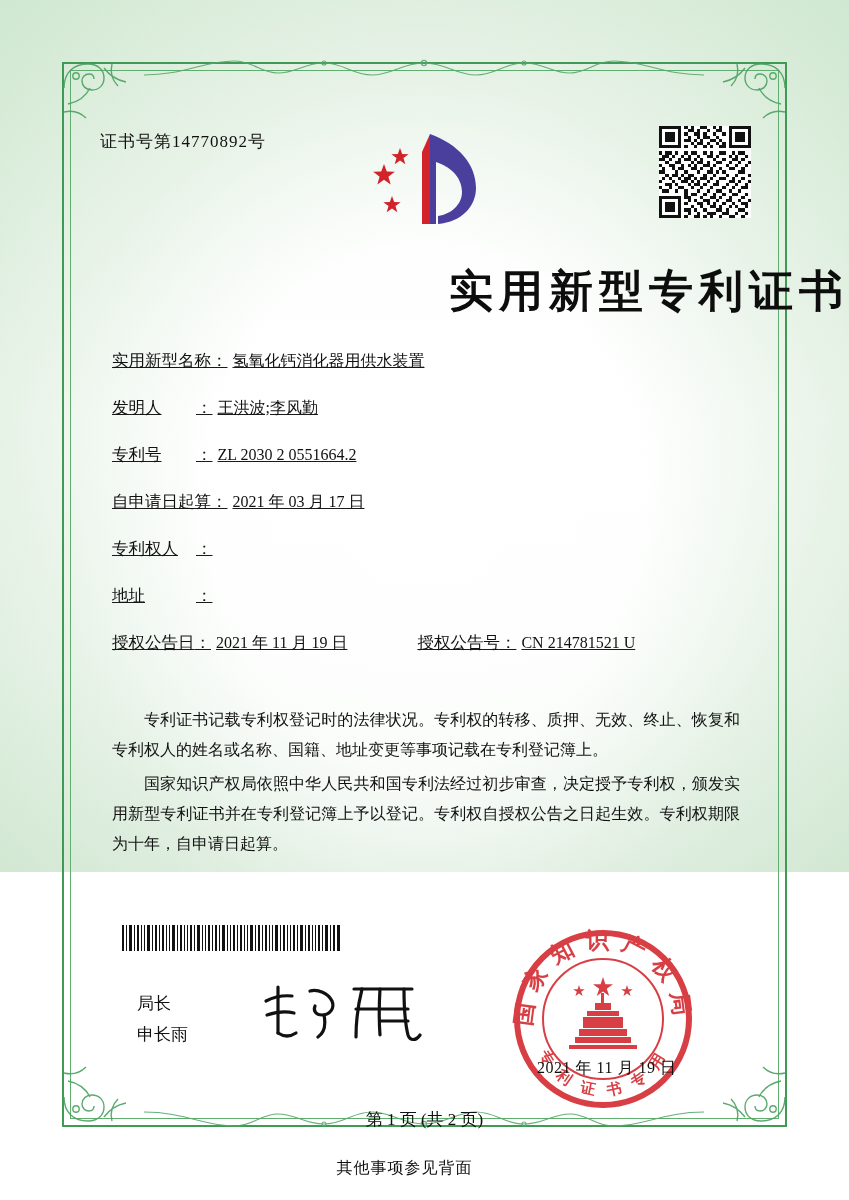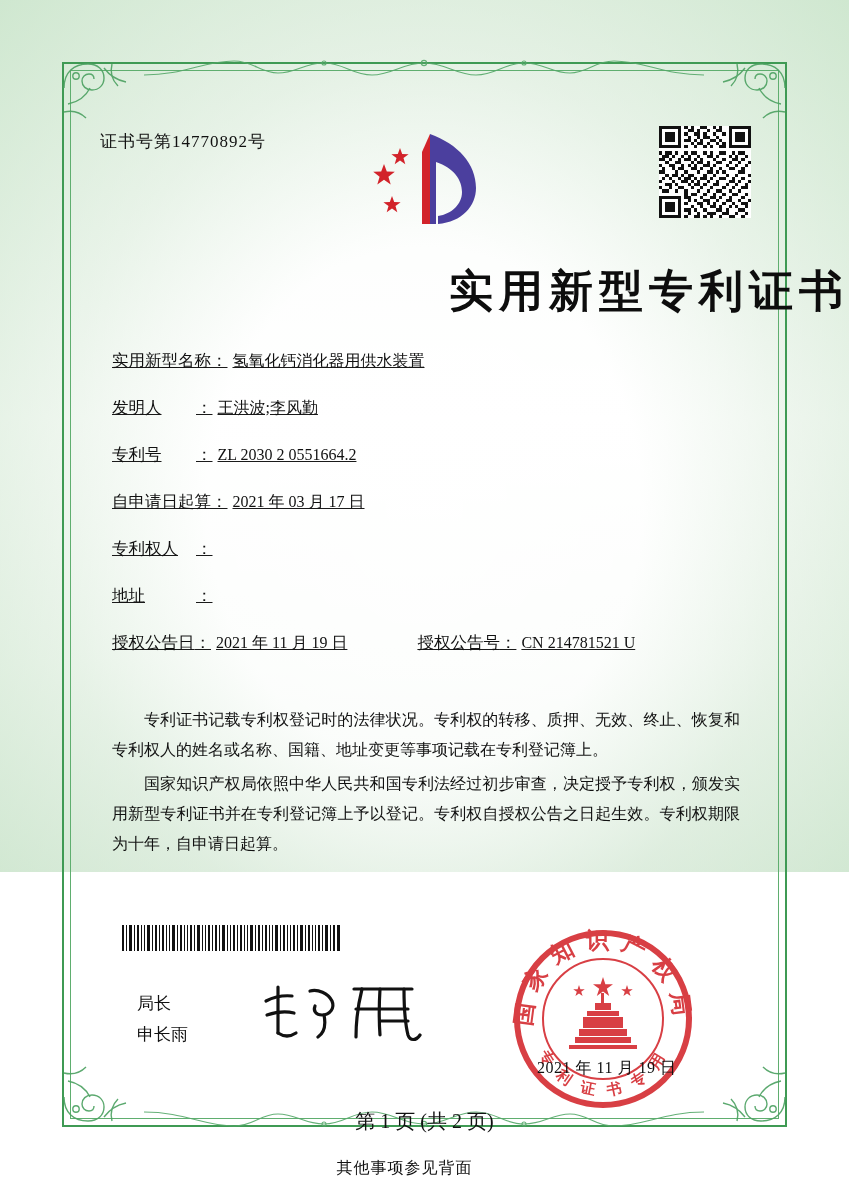--- a/index.html
+++ b/index.html
@@ -183,21 +183,21 @@
     color: #111;
     letter-spacing: .5px;
   }
 
   
   .page-num {
     position: absolute;
     left: 0; top: 1108px;
     width: 849px;
     text-align: center;
-    font-size: 20px;
+    font-size: 17px;
     color: #111;
   }
   .footnote {
     position: absolute;
     left: 0; top: 1158px;
     width: 809px;
     text-align: center;
     font-size: 16px;
     color: #111;
     letter-spacing: 1px;

